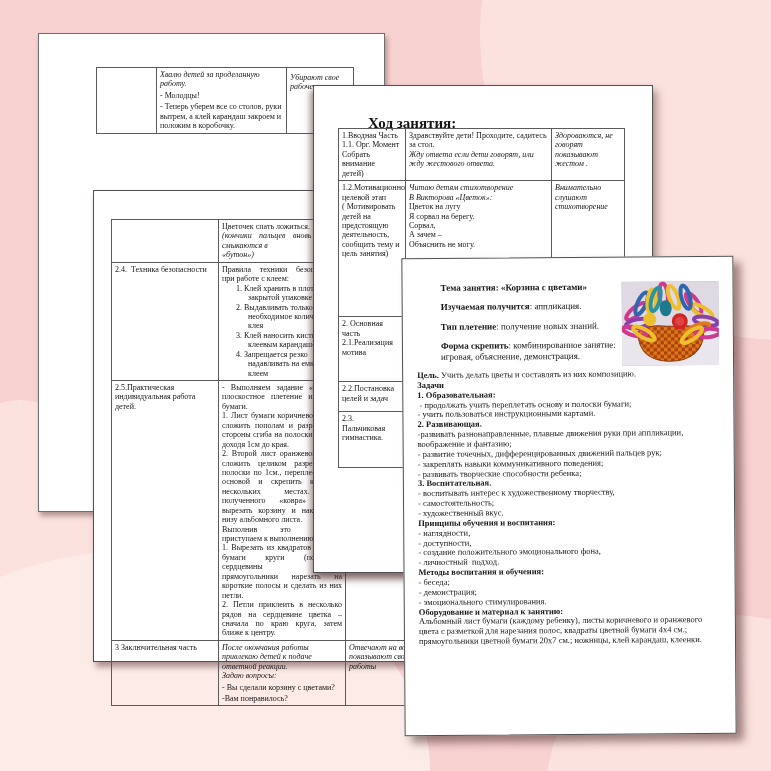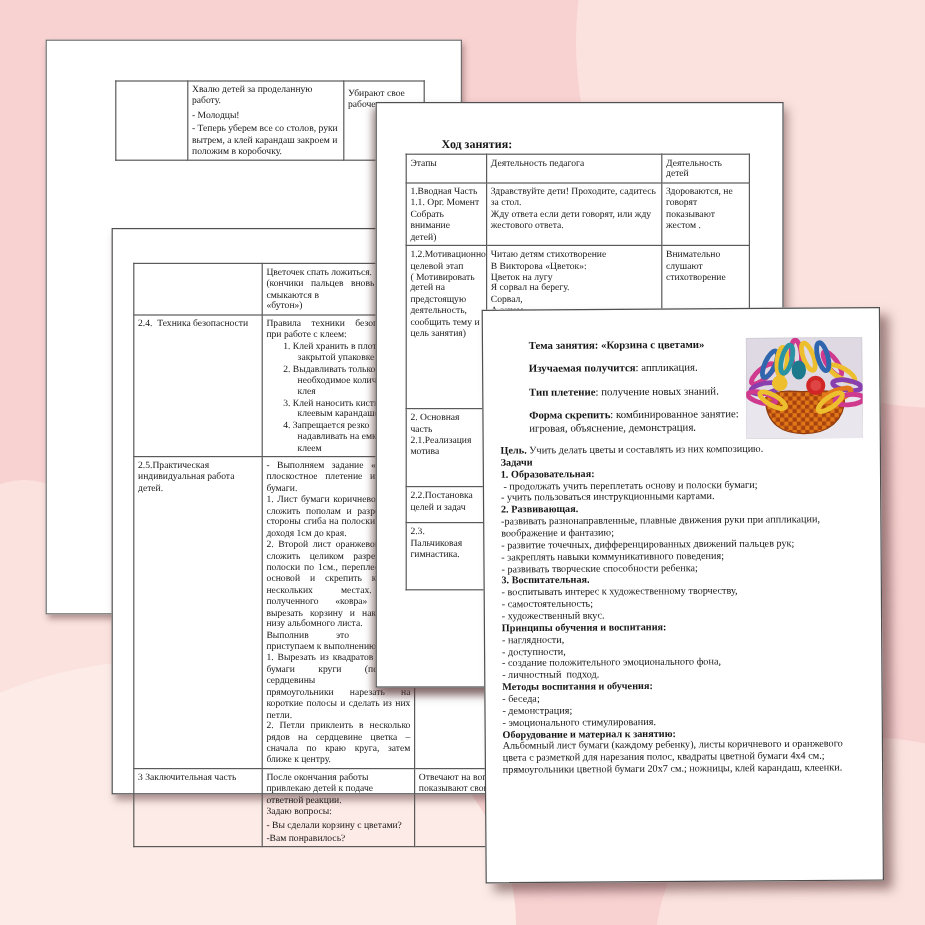--- a/index.html
+++ b/index.html
@@ -23,29 +23,29 @@
          border:1px solid #4f4f4f;
          box-shadow:-3px 5px 6px rgba(85,50,50,.5),4px 6px 8px rgba(85,50,50,.45);}
   .page4{left:403px;top:257px;width:330px;height:476px;z-index:4;
          border:1px solid #4f4f4f;box-shadow:7px 7px 9px rgba(80,45,45,.55);
          transform:rotate(-0.4deg);}
 
   table{border-collapse:collapse;table-layout:fixed;position:absolute;}
   td{border:1px solid #5a5a5a;vertical-align:top;padding:2px 3px;
      font-size:8px;line-height:1.18;overflow:hidden;}
   .pre{white-space:pre-wrap;}
-  .i{}
+  .i{font-style:italic;}
   .b{font-weight:bold;}
   .just{text-align:justify;}
   .gap{margin-top:2px;}
 
   
   .t1{left:57px;top:33px;width:257px;}
   
-  .p2-title{position:absolute;left:54px;top:29px;font-size:10px;font-weight:bold;}
+  .p2-title{position:absolute;left:54px;top:29px;font-size:15px;font-weight:bold;}
   .t2{left:24px;top:42px;width:286px;}
   
   .t3{left:17px;top:28px;width:328px;}
   .itm{padding-left:26px;text-indent:-12px;}
   
   .p4-content{position:absolute;left:0;top:24px;width:330px;font-size:8.5px;line-height:1.16;}
   .p4-top{margin-left:38px;width:176px;min-height:88px;}
   .p4-top p{margin:0 0 9px 0;}
   .p4-rest{margin-left:14px;margin-right:24px;}
   .p4-rest p{margin:0;}
@@ -149,25 +149,20 @@
 
   <section class="page page2">
     <div class="p2-title">Ход занятия:</div>
     <table class="t2">
       <colgroup>
           <col style="width:67px">
           <col style="width:146px">
           <col style="width:73px">
         </colgroup>
       <tbody>
-          <tr style="height:18px">
-        <td>Этапы</td>
-        <td>Деятельность педагога</td>
-        <td>Деятельность детей</td>
-      </tr>
       <tr style="height:49px">
         <td>
           <div class="pre">1.Вводная Часть
 1.1. Орг. Момент
 Собрать внимание
 детей)</div>
         </td>
         <td>
           <div>Здравствуйте дети! Проходите, садитесь за стол.</div>
           <div class="i">Жду ответа если дети говорят, или жду жестового ответа.</div>

